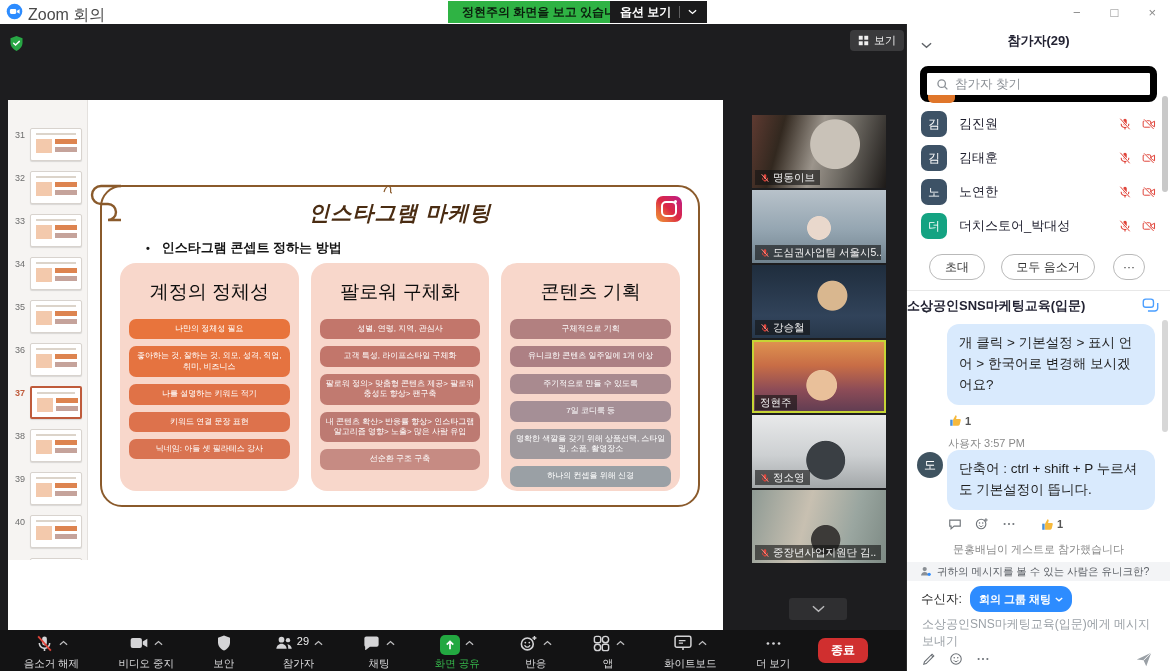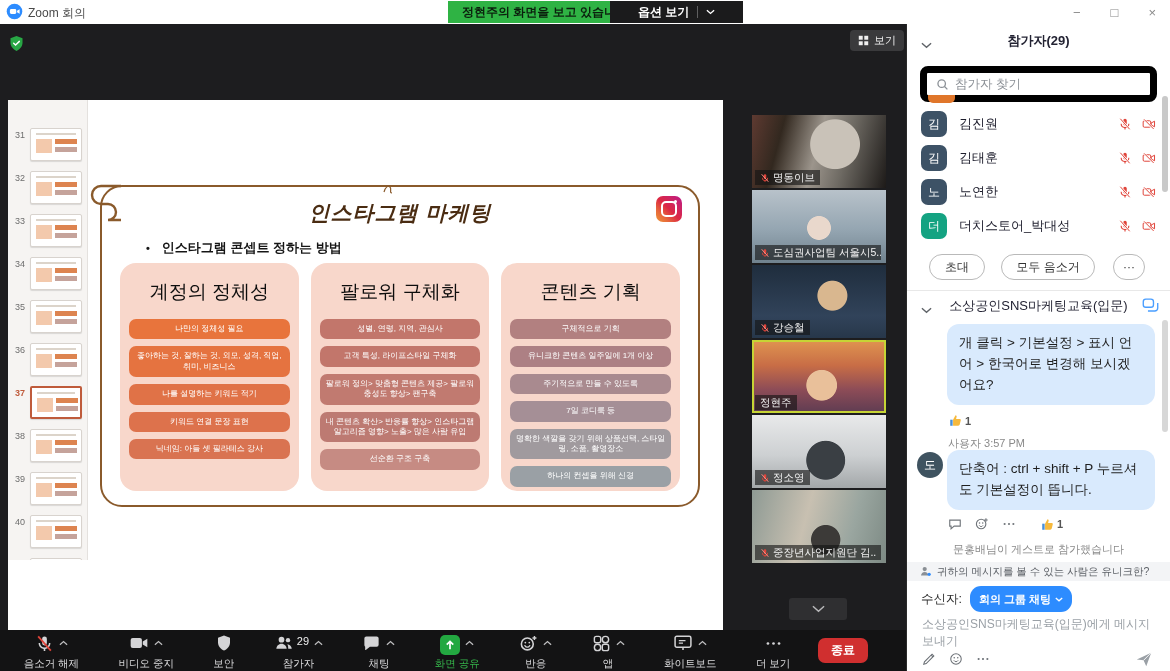--- a/index.html
+++ b/index.html
@@ -2,24 +2,24 @@
 <html><head>
 <meta charset="utf-8">
 <style>
   * { margin:0; padding:0; box-sizing:border-box; }
   html,body { width:1170px; height:671px; overflow:hidden; background:#1c1c1d;
     font-family:"Liberation Sans","DejaVu Sans",sans-serif; }
 
   
   .titlebar { position:absolute; left:0; top:0; width:1170px; height:24px; background:#ffffff; z-index:30; }
   .tb-logo { position:absolute; left:6px; top:3px; width:17px; height:17px; }
-  .tb-app { position:absolute; left:28px; top:5px; font-size:12px; color:#4a4a4a;text-align:center; }
+  .tb-app { position:absolute; left:28px; top:5px; font-size:16px; color:#4a4a4a;text-align:center; }
   .tb-banner { position:absolute; left:448px; top:1px; height:22px; line-height:22px; padding:0 14px;
     background:#2fb344; color:#0b1f0d; font-size:12px; font-weight:bold; }
-  .tb-options { position:absolute; left:610px; top:1px; height:22px; line-height:22px; padding:0 28px;
+  .tb-options { position:absolute; left:610px; top:1px; height:22px; line-height:22px; padding:0 10px;
     background:#1b1b1c; color:#ffffff; font-size:12px; font-weight:bold; display:flex; align-items:center; gap:8px; }
   .tb-options .sep { width:1px; height:12px; background:rgba(255,255,255,.3); }
   .tb-options svg { display:block; }
   .tb-wins { position:absolute; right:14px; top:0; height:24px; display:flex; gap:30px; align-items:center;
     color:#8a8a8a; font-size:13px; }
   .tb-wins span { cursor:default; }
 
   
   .stage { position:absolute; left:0; top:24px; width:906px; height:606px; background:#1d1d1f; overflow:hidden; }
   .shield { position:absolute; left:8px; top:10px; width:17px; height:19px; }
@@ -102,21 +102,21 @@
   .pname { position:absolute; left:52px; top:0; line-height:32px; font-size:13px; color:#1c1c2b; }
   .picons { position:absolute; right:13px; top:9px; display:flex; gap:9px; color:#e0443a; }
   .p-actions { position:absolute; left:0; right:0; top:230px; height:27px; }
   .pbtn { position:absolute; height:26px; border:1px solid #b9b9b9; border-radius:13px; background:#fff;
     font-size:12px; color:#333; text-align:center; line-height:24px; }
   .p-scroll { position:absolute; right:2px; top:72px; width:6px; height:96px; background:#c9c9c9; border-radius:3px; }
 
   .divider { position:absolute; left:0; right:0; top:266px; height:1px; background:#e8e8e8; }
 
   .c-header { position:absolute; left:0; right:0; top:273px; height:20px; }
-  .c-title { position:absolute; left:0; right:0; text-align:center; font-size:13px; font-weight:normal; color:#232333; }
+  .c-title { position:absolute; left:0; right:0; font-size:13px; font-weight:bold; color:#232333; }
   .c-icon { position:absolute; right:11px; top:0px; }
   .bubble { position:absolute; left:40px; width:208px; background:#d9eafd; border-radius:12px;
     padding:9px 12px; font-size:13.5px; line-height:1.55; color:#1f1f1f; }
   .bubble1 { top:300px; }
   .react { position:absolute; display:flex; align-items:center; gap:3px; font-size:11px; font-weight:bold; color:#555; }
   .react1 { left:42px; top:390px; }
   .c-meta { position:absolute; left:41px; top:412px; font-size:11px; color:#8a8a8a; }
   .c-av2 { position:absolute; left:10px; top:428px; width:26px; height:26px; border-radius:50%; background:#3f5360;
     color:#fff; font-size:12px; display:flex; align-items:center; justify-content:center; }
   .bubble2 { top:426px; }

